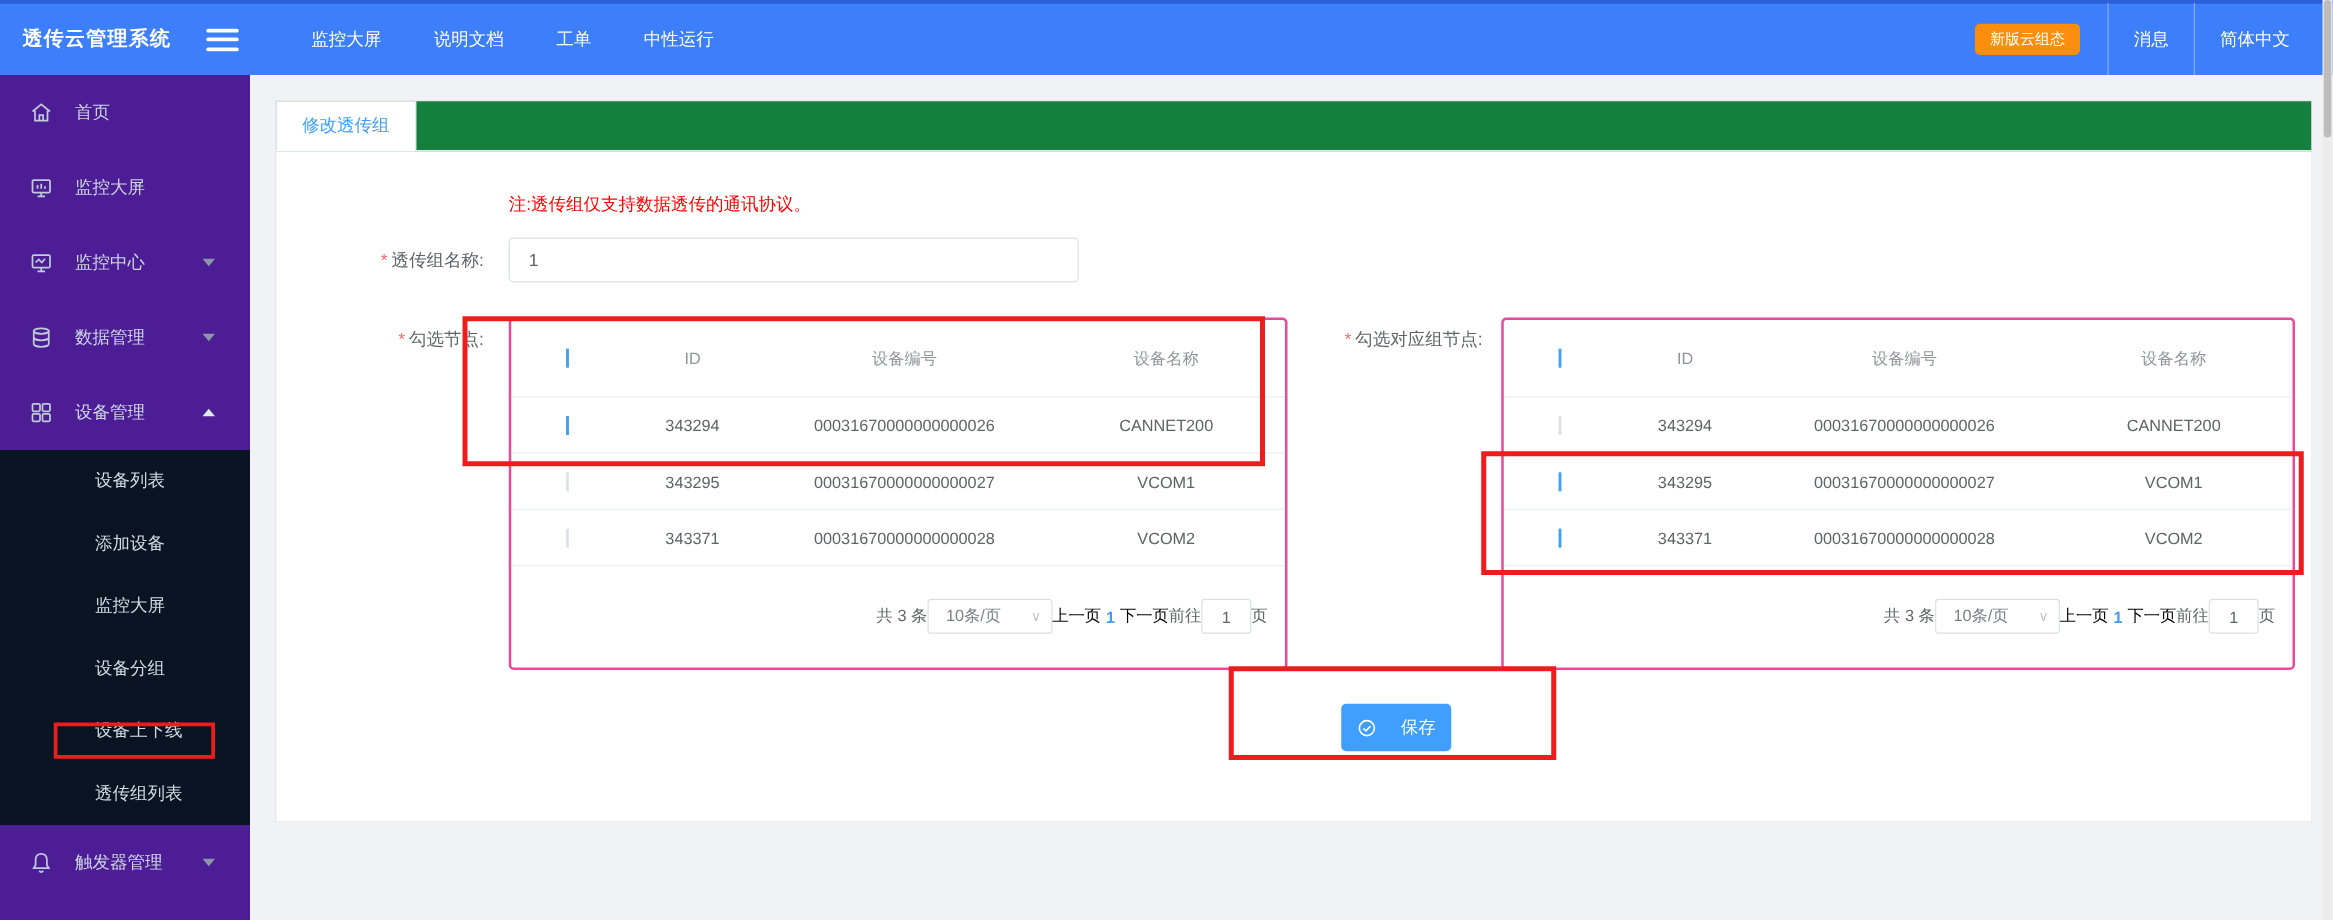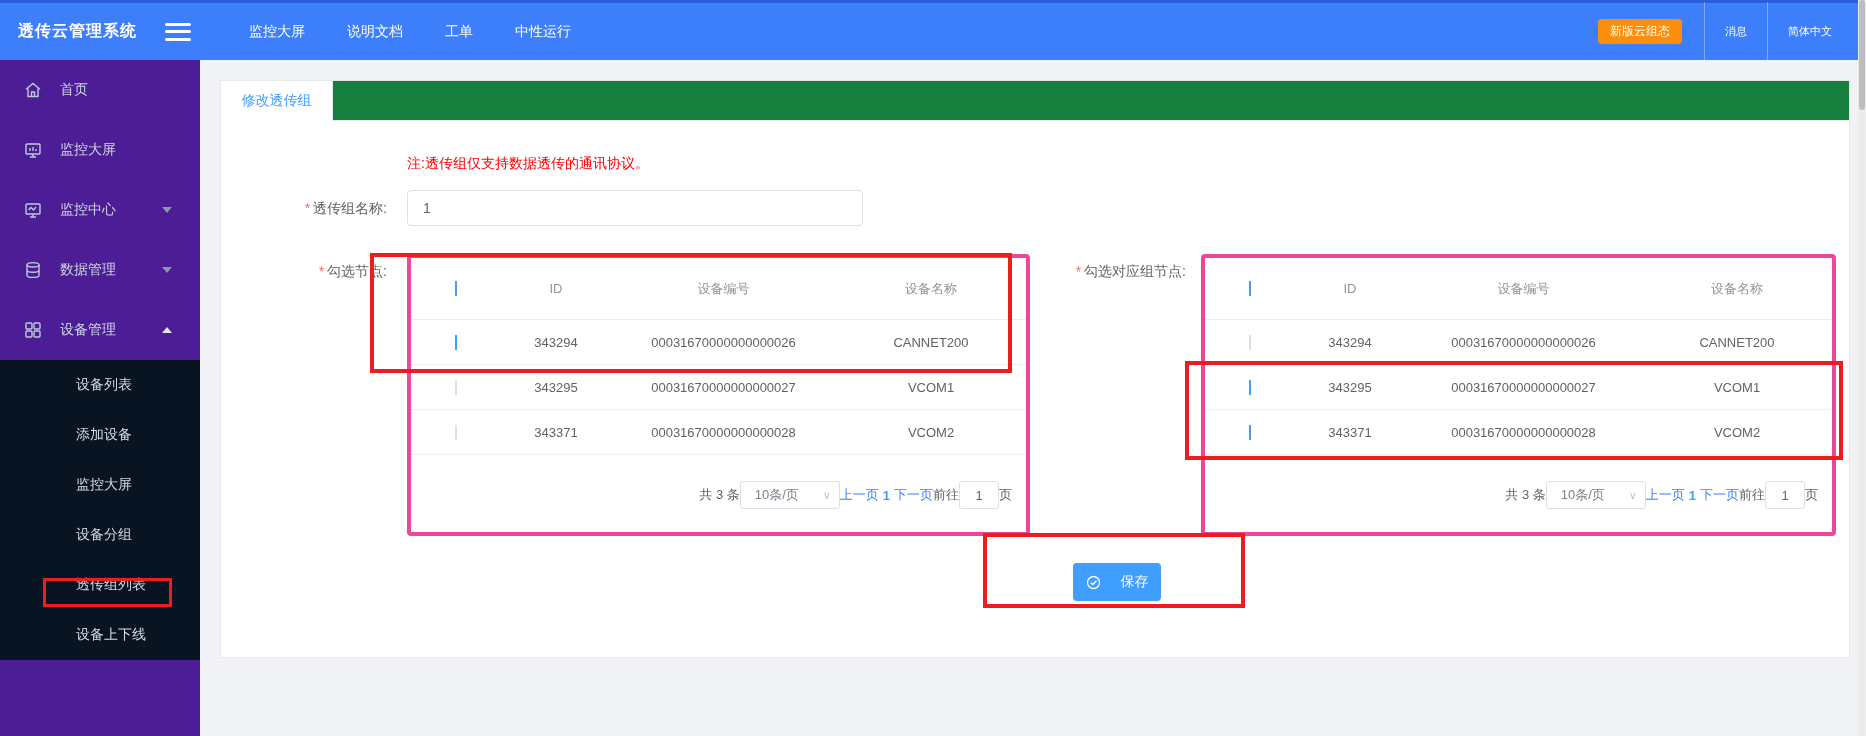--- a/index.html
+++ b/index.html
@@ -12,21 +12,21 @@
   .logo { color:#fff; font-size:16px; font-weight:bold; margin-left:18px; letter-spacing:1px; }
   .hamburger { margin-left:28px; width:26px; height:18px; display:flex; flex-direction:column;
     justify-content:space-between; cursor:pointer; }
   .hamburger span { display:block; height:3px; background:#fff; border-radius:2px; }
   .topmenu { display:flex; margin-left:58px; gap:42px; }
   .topmenu .item { color:#fff; font-size:14px; cursor:pointer; white-space:nowrap; }
   .nav-right { position:absolute; right:14px; top:0; height:100%; display:flex; align-items:center; }
   .btn-orange { background:#fb8f0d; color:#fff; font-size:12px; border:none; border-radius:4px;
     padding:4px 12px; margin-right:22px; cursor:pointer; }
   .nav-divider { width:1px; height:60px; background:rgba(255,255,255,0.35); }
-  .nav-link { color:#fff; font-size:11px; padding:0 20px; line-height:57px; cursor:pointer; white-space:nowrap; }
+  .nav-link { color:#fff; font-size:14px; padding:0 20px; line-height:57px; cursor:pointer; white-space:nowrap; }
 
   
   .scrollbar { position:absolute; right:0; top:0; width:8px; height:736px; background:#ececec; z-index:9; }
   .scroll-thumb { position:absolute; top:0; left:1px; width:6px; height:110px; background:#bdbdbd; border-radius:3px; }
 
   
   .sidebar { position:absolute; left:0; top:60px; width:200px; height:676px; background:#4c1d95; z-index:4; }
   .side-item { height:60px; display:flex; align-items:center; color:#cdd6e3; font-size:14px;
     cursor:pointer; position:relative; }
   .side-item .ic { width:18px; height:18px; margin-left:24px; margin-right:18px; flex:0 0 auto; }
@@ -54,41 +54,41 @@
   .lbl-name { left:0; width:166px; top:119px; }
   .lbl-left-section { left:0; width:166px; top:182px; }
   .lbl-right-section { left:790px; width:175px; top:182px; }
 
   .name-input { position:absolute; left:186px; top:109px; width:456px; height:36px;
     border:1px solid #dcdfe6; border-radius:4px; padding:0 15px; font-size:14px; color:#606266;
     font-family:inherit; outline:none; background:#fff; }
 
   
   .panel { position:absolute; top:173px; height:282px; background:#fff;
-    border:4px solid #ec4899; border-radius:4px; }
+    border:2px solid #ec4899; border-radius:4px; }
   .panel.left  { left:186px; width:623px; }
   .panel.right { left:980px; width:635px; }
   .trow { display:grid; grid-template-columns:90px 110px 1fr 190px; align-items:center; }
   .thead { height:62px; border-bottom:1px solid #ebeef5; color:#909399; font-size:13px; }
   .tbody-row { height:45px; border-bottom:1px solid #ebeef5; color:#606266; font-size:13px; }
   .cell { text-align:center; overflow:hidden; white-space:nowrap; }
 
   .cb { width:16px; height:16px; border:1px solid #dcdfe6; border-radius:2px; margin:0 auto;
     background:#f0f3f8; position:relative; cursor:pointer; }
   .cb.checked, .cb.indet { background:#409eff; border-color:#409eff; }
   .cb.checked::after { content:""; position:absolute; left:4px; top:1px; width:5px; height:9px;
     border:solid #fff; border-width:0 2px 2px 0; transform:rotate(45deg); }
   .cb.indet::after { content:""; position:absolute; left:3px; top:6px; width:8px; height:2px; background:#fff; }
 
   .pager { position:absolute; right:14px; top:217px; height:40px; display:flex; align-items:center;
     font-size:13px; color:#606266; }
   .pg-select { width:100px; height:28px; border:1px solid #dcdfe6; border-radius:3px; display:flex;
     align-items:center; justify-content:space-between; padding:0 8px 0 14px; color:#7b8088; cursor:pointer; }
   .pg-select .v-caret { color:#c0c4cc; font-size:11px; }
-  .pg-btn { color:#3b82f6; cursor:default; }
+  .pg-btn { color:#000000; cursor:default; }
   .pg-cur { color:#409eff; font-weight:bold; padding:0 4px; cursor:pointer; }
   .pg-goto-input { width:40px; height:28px; border:1px solid #dcdfe6; border-radius:3px;
     text-align:center; font-size:13px; color:#606266; font-family:inherit; outline:none; }
 
   
   .save-btn { position:absolute; left:852px; top:482px; width:88px; height:38px; background:#409eff;
     border:none; border-radius:4px; color:#fff; font-size:14px; display:flex; align-items:center;
     justify-content:center; gap:20px; cursor:pointer; font-family:inherit; }
 
   
@@ -164,24 +164,31 @@
       </svg>
     <span>设备管理</span>
     <span class="caret up"></span>
   </div>
 
   <div class="submenu">
     <div class="sub-item">设备列表</div>
     <div class="sub-item">添加设备</div>
     <div class="sub-item">监控大屏</div>
     <div class="sub-item">设备分组</div>
+    <div class="sub-item">设备上下线</div>
     <div class="sub-item">透传组列表</div>
-    <div class="sub-item">设备上下线</div>
-  </div>
-
+  </div>
+
+  <div class="side-item">
+    <svg class="ic" viewBox="0 0 18 18" fill="none" stroke="#bfcbd9" stroke-width="1.4">
+        <path d="M9 2 C6.2 2 4.5 4 4.5 6.8 V11 L3 13.5 H15 L13.5 11 V6.8 C13.5 4 11.8 2 9 2 Z M7.5 15.5 C7.8 16.3 8.3 16.7 9 16.7 C9.7 16.7 10.2 16.3 10.5 15.5"></path>
+      </svg>
+    <span>触发器管理</span>
+    <span class="caret down"></span>
+  </div>
 </div>
 
 <div class="card">
   <div class="tabbar">
     <div class="tab-active">修改透传组</div>
   </div>
 
   <div class="note">注:透传组仅支持数据透传的通讯协议。</div>
 
   <div class="form-label lbl-name">

